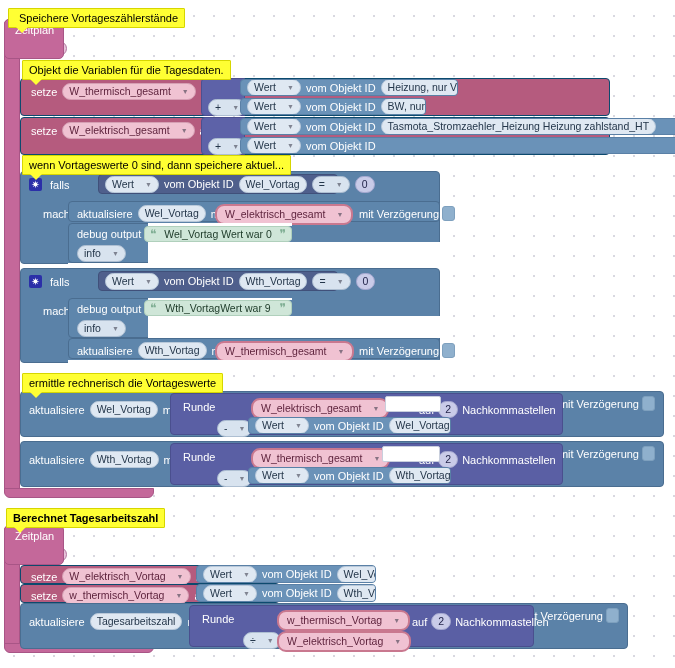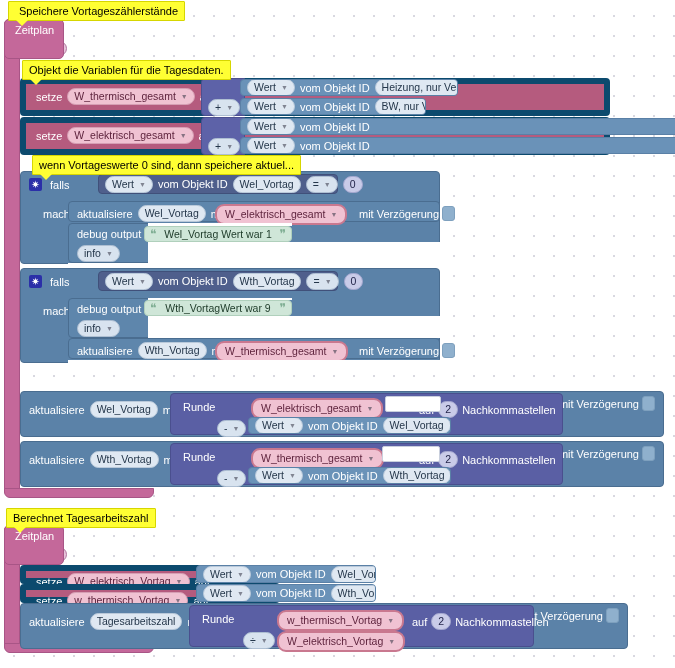--- a/index.html
+++ b/index.html
@@ -40,36 +40,36 @@
     position:absolute;left:10px;top:4px;font-size:11px;color:#fff;
   }
   .cron-field{
     position:absolute;left:6px;top:21px;background:#e8c4da;
     border:1px solid #b078a0;border-radius:9px;color:#222;
     font-size:10px;padding:1px 7px;letter-spacing:1px;white-space:nowrap;
   }
 
   
   .rose{
-    background:#b55b7e;border:6px solid #0c4a6e;border-radius:4px;z-index:10;
+    background:#b55b7e;border:1px solid #0c4a6e;border-radius:4px;z-index:10;
   }
   .rose-row{position:absolute;left:10px;font-size:11px;color:#fff;
     display:flex;align-items:center;gap:5px;white-space:nowrap;}
 
   
   .steel{
     background:#5b82a8;border:1px solid #4a6d90;border-radius:4px;z-index:12;
   }
   .indigo{
     background:#5d62a8;border:1px solid #4c5090;border-radius:4px;z-index:14;
   }
 
   
   .chip{
-    display:inline-flex;align-items:center;gap:5px;
+    display:inline-flex;align-items:center;gap:11px;
     border-radius:9px;padding:1px 6px;font-size:10.5px;white-space:nowrap;
     line-height:13px;
   }
   .chip-field{ background:#dfe8f2;color:#24364a;border:1px solid #b9c9da; }
   .chip-var{ background:#f0c2d2;color:#5a1f39;border:1px solid #d69fb4; }
   .chip-dd{ background:#d8e3ef;color:#24364a;border:1px solid #aebfd2; }
   .chip-num{ background:#c9cbe8;color:#23254a;border:1px solid #a5a8d0; }
   .caret{font-size:7px;opacity:.55;color:#334;}
 
   .txt{font-size:11px;color:#ffffff;white-space:nowrap;}
@@ -116,21 +116,21 @@
     position:absolute;background:#ffffff;border:1px solid #c9cfdd;border-radius:2px;z-index:19;
   }
   
   .notch{position:absolute;background:#ffffff;z-index:30;}
 </style>
 </head>
 <body>
 
 <div class="canvas">
 
-  <div class="abs comment" style="left:8px;top:1px;padding-left:10px;">Speichere Vortageszählerstände</div>
+  <div class="abs comment" style="left:8px;top:8px;padding-left:10px;">Speichere Vortageszählerstände</div>
 
   <div class="abs hat" style="left:4px;top:19px;width:16px;height:479px;border-radius:5px 0 0 8px;"></div>
   <div class="abs hat" style="left:4px;top:19px;width:60px;height:40px;border-radius:5px;">
     <span class="hat-label">Zeitplan</span>
   </div>
   <div class="abs cron-field" style="left:8px;top:41px;">6 8 * * *</div>
   <div class="abs hat" style="left:4px;top:488px;width:150px;height:10px;border-radius:0 0 6px 6px;"></div>
 
   <div class="abs comment" style="left:22px;top:60px;">Objekt die Variablen für die Tagesdaten.</div>
 
@@ -186,30 +186,31 @@
         <span>+</span>
         <span class="caret">▼</span>
       </span>
   </div>
   <div class="abs valblk" style="left:240px;top:118px;width:440px;">
     <span class="chip chip-field">
         <span>Wert</span>
         <span class="caret">▼</span>
       </span>
     <span class="txt">vom Objekt ID</span>
+    <span class="chip chip-field">Tasmota_Stromzaehler_Heizung Heizung  zahlstand_HT</span>
   </div>
   <div class="abs valblk" style="left:240px;top:137px;width:440px;">
     <span class="chip chip-field">
         <span>Wert</span>
         <span class="caret">▼</span>
       </span>
     <span class="txt">vom Objekt ID</span>
   </div>
 
-  <div class="abs comment" style="left:32px;top:155px;">wenn Vortageswerte 0 sind, dann speichere aktuel...</div>
+  <div class="abs comment" style="left:22px;top:155px;">wenn Vortageswerte 0 sind, dann speichere aktuel...</div>
 
   <div class="abs steel" style="left:20px;top:171px;width:420px;height:93px;">
     <div style="position:absolute;left:8px;top:6px;display:flex;align-items:center;gap:8px;">
       <span class="gear">✷</span>
       <span class="txt">falls</span>
     </div>
     <span class="txt" style="position:absolute;left:22px;top:36px;">mache</span>
   </div>
 
   <div class="abs cmpblk" style="left:98px;top:174px;width:240px;">
@@ -246,21 +247,21 @@
 
   <div class="abs steel" style="left:68px;top:223px;width:200px;height:40px;background:#5e86ac;">
     <span class="txt" style="position:absolute;left:8px;top:4px;">debug output</span>
     <span class="chip chip-dd" style="position:absolute;left:8px;top:21px;">
         <span>info</span>
         <span class="caret">▼</span>
       </span>
   </div>
   <div class="abs strblk" style="left:144px;top:226px;width:148px;">
     <span class="quote">❝</span>
-    <span style="flex:1;text-align:center;">Wel_Vortag Wert war 1</span>
+    <span style="flex:1;text-align:center;">Wel_Vortag Wert war 0</span>
     <span class="quote">❞</span>
   </div>
   <div class="notch" style="left:148px;top:223px;width:144px;height:3px;"></div>
   <div class="notch" style="left:148px;top:242px;width:292px;height:22px;"></div>
   <div class="notch" style="left:68px;top:263px;width:372px;height:4px;"></div>
 
   <div class="abs steel" style="left:20px;top:268px;width:420px;height:95px;">
     <div style="position:absolute;left:8px;top:6px;display:flex;align-items:center;gap:8px;">
       <span class="gear">✷</span>
       <span class="txt">falls</span>
@@ -308,20 +309,21 @@
           <span class="caret">▼</span>
         </span>
     </div>
     <div style="position:absolute;left:290px;top:4px;display:flex;align-items:center;gap:3px;">
       <span class="txt">mit Verzögerung</span>
       <span class="delaybox"></span>
     </div>
   </div>
   <div class="notch" style="left:68px;top:360px;width:372px;height:4px;"></div>
 
+  <div class="abs comment" style="left:22px;top:373px;">ermittle rechnerisch die Vortageswerte</div>
 
   <div class="abs steel" style="left:20px;top:391px;width:644px;height:46px;">
     <div style="position:absolute;left:8px;top:9px;display:flex;align-items:center;gap:5px;">
       <span class="txt">aktualisiere</span>
       <span class="chip chip-field">Wel_Vortag</span>
       <span class="txt">mit</span>
     </div>
     <div style="position:absolute;right:8px;top:4px;display:flex;align-items:center;gap:3px;">
       <span class="txt">mit Verzögerung</span>
       <span class="delaybox"></span>
@@ -383,21 +385,21 @@
   <div class="abs emptyin" style="left:382px;top:446px;width:58px;height:16px;"></div>
   <div class="abs valblk" style="left:248px;top:467px;width:203px;z-index:21;">
     <span class="chip chip-field">
         <span>Wert</span>
         <span class="caret">▼</span>
       </span>
     <span class="txt">vom Objekt ID</span>
     <span class="chip chip-field">Wth_Vortag</span>
   </div>
 
-  <div class="abs comment" style="left:6px;top:508px;">Berechnet Tagesarbeitszahl</div>
+  <div class="abs comment" style="left:6px;top:508px;font-weight:bold;">Berechnet Tagesarbeitszahl</div>
 
   <div class="abs hat" style="left:4px;top:525px;width:16px;height:128px;border-radius:5px 0 0 8px;"></div>
   <div class="abs hat" style="left:4px;top:525px;width:60px;height:40px;border-radius:5px;">
     <span class="hat-label">Zeitplan</span>
   </div>
   <div class="abs cron-field" style="left:8px;top:547px;">1 0 * * *</div>
   <div class="abs hat" style="left:4px;top:643px;width:150px;height:10px;border-radius:0 0 6px 6px;"></div>
 
   <div class="abs rose" style="left:20px;top:565px;width:260px;height:19px;">
     <div class="rose-row" style="top:2px;">

